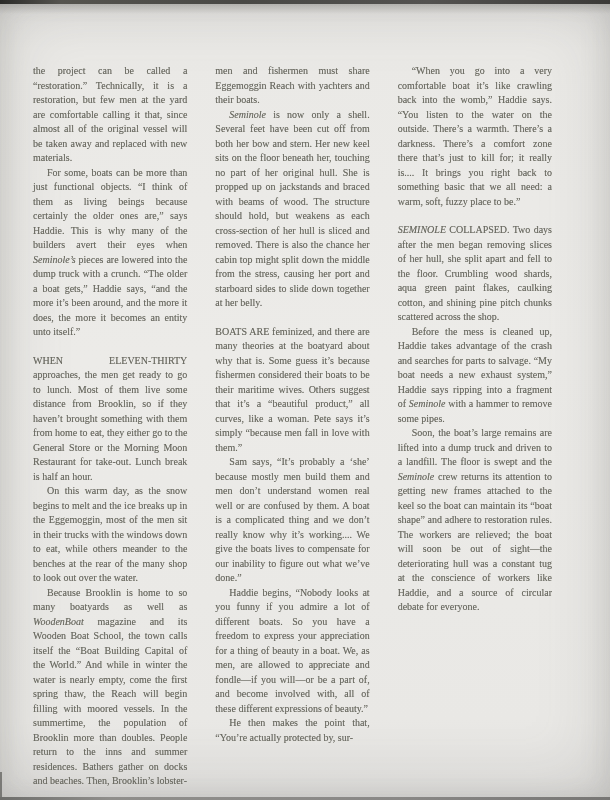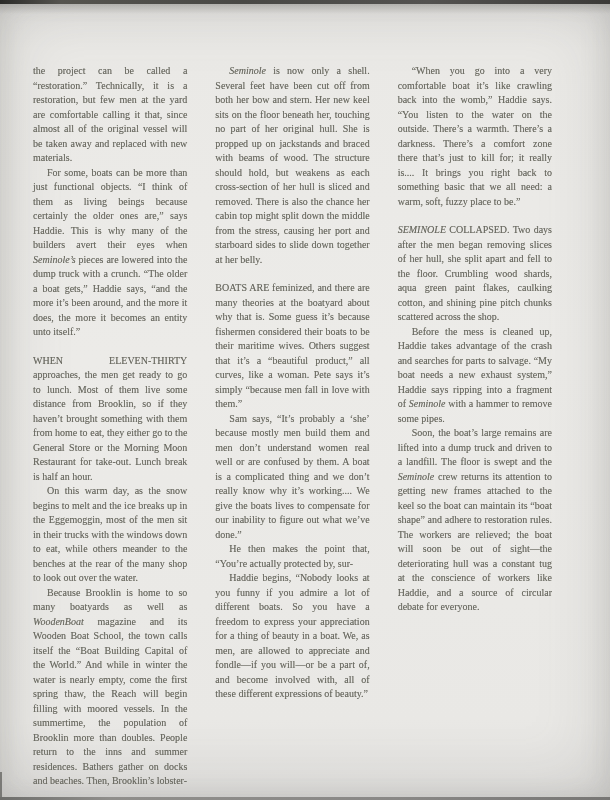--- a/index.html
+++ b/index.html
@@ -71,25 +71,26 @@
 
   <div class="columns">
     <div class="col">
         <p class="para"><span>the project can be called a “restoration.” Technically, it is a restoration, but few men at the yard are comfortable calling it that, since almost all of the original vessel will be taken away and replaced with new materials.</span></p>
         <p class="para indent"><span>For some, boats can be more than just functional objects. “I think of them as living beings because certainly the older ones are,” says Haddie. This is why many of the builders avert their eyes when </span><i>Seminole’s</i><span> pieces are lowered into the dump truck with a crunch. “The older a boat gets,” Haddie says, “and the more it’s been around, and the more it does, the more it becomes an entity unto itself.”</span></p>
         <p class="para section"><span>WHEN ELEVEN-THIRTY approaches, the men get ready to go to lunch. Most of them live some distance from Brooklin, so if they haven’t brought something with them from home to eat, they either go to the General Store or the Morning Moon Restaurant for take-out. Lunch break is half an hour.</span></p>
         <p class="para indent"><span>On this warm day, as the snow begins to melt and the ice breaks up in the Eggemoggin, most of the men sit in their trucks with the windows down to eat, while others meander to the benches at the rear of the many shop to look out over the water.</span></p>
         <p class="para indent"><span>Because Brooklin is home to so many boatyards as well as </span><i>WoodenBoat</i><span> magazine and its Wooden Boat School, the town calls itself the “Boat Building Capital of the World.” And while in winter the water is nearly empty, come the first spring thaw, the Reach will begin filling with moored vessels. In the summertime, the population of Brooklin more than doubles. People return to the inns and summer residences. Bathers gather on docks and beaches. Then, Brooklin’s lobster-</span></p>
       </div>
     <div class="col">
+        <p class="para"><span>men and fishermen must share Eggemoggin Reach with yachters and their boats.</span></p>
         <p class="para indent"><i>Seminole</i><span> is now only a shell. Several feet have been cut off from both her bow and stern. Her new keel sits on the floor beneath her, touching no part of her original hull. She is propped up on jackstands and braced with beams of wood. The structure should hold, but weakens as each cross-section of her hull is sliced and removed. There is also the chance her cabin top might split down the middle from the stress, causing her port and starboard sides to slide down together at her belly.</span></p>
         <p class="para section"><span>BOATS ARE feminized, and there are many theories at the boatyard about why that is. Some guess it’s because fishermen considered their boats to be their maritime wives. Others suggest that it’s a “beautiful product,” all curves, like a woman. Pete says it’s simply “because men fall in love with them.”</span></p>
         <p class="para indent"><span>Sam says, “It’s probably a ‘she’ because mostly men build them and men don’t understand women real well or are confused by them. A boat is a complicated thing and we don’t really know why it’s working.... We give the boats lives to compensate for our inability to figure out what we’ve done.”</span></p>
+        <p class="para indent"><span>Haddie begins, “Nobody looks at you funny if you admire a lot of different boats. So you have a freedom to express your appreciation for a thing of beauty in a boat. We, as men, are allowed to appreciate and fondle—if you will—or be a part of, and become involved with, all of these different expressions of beauty.”</span></p>
         <p class="para indent"><span>He then makes the point that, “You’re actually protected by, sur-</span></p>
-        <p class="para indent"><span>Haddie begins, “Nobody looks at you funny if you admire a lot of different boats. So you have a freedom to express your appreciation for a thing of beauty in a boat. We, as men, are allowed to appreciate and fondle—if you will—or be a part of, and become involved with, all of these different expressions of beauty.”</span></p>
       </div>
     <div class="col">
         <p class="para indent"><span>“When you go into a very comfortable boat it’s like crawling back into the womb,” Haddie says. “You listen to the water on the outside. There’s a warmth. There’s a darkness. There’s a comfort zone there that’s just to kill for; it really is.... It brings you right back to something basic that we all need: a warm, soft, fuzzy place to be.”</span></p>
         <p class="para section"><i>SEMINOLE</i><span> COLLAPSED. Two days after the men began removing slices of her hull, she split apart and fell to the floor. Crumbling wood shards, aqua green paint flakes, caulking cotton, and shining pine pitch chunks scattered across the shop.</span></p>
         <p class="para indent"><span>Before the mess is cleaned up, Haddie takes advantage of the crash and searches for parts to salvage. “My boat needs a new exhaust system,” Haddie says ripping into a fragment of </span><i>Seminole</i><span> with a hammer to remove some pipes.</span></p>
         <p class="para indent"><span>Soon, the boat’s large remains are lifted into a dump truck and driven to a landfill. The floor is swept and the </span><i>Seminole</i><span> crew returns its attention to getting new frames attached to the keel so the boat can maintain its “boat shape” and adhere to restoration rules. The workers are relieved; the boat will soon be out of sight—the deteriorating hull was a constant tug at the conscience of workers like Haddie, and a source of circular debate for everyone.</span></p>
       </div>
   </div>
 
   <div class="folio">

